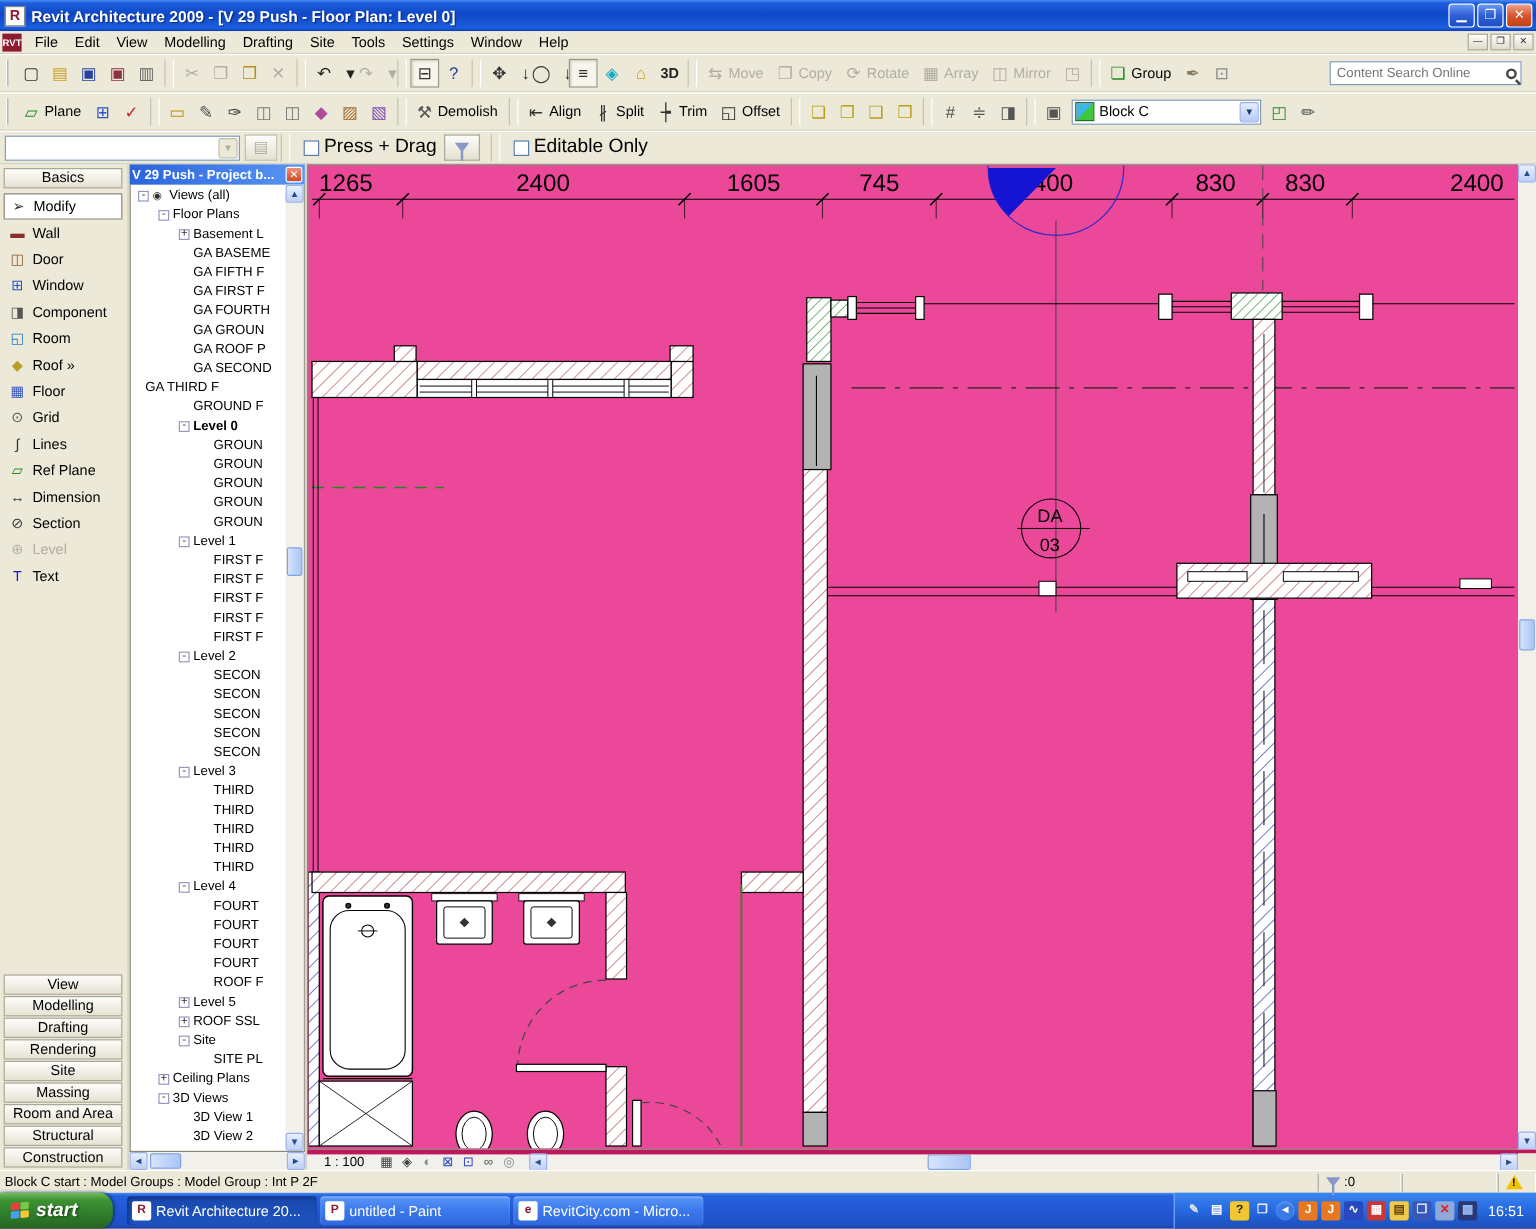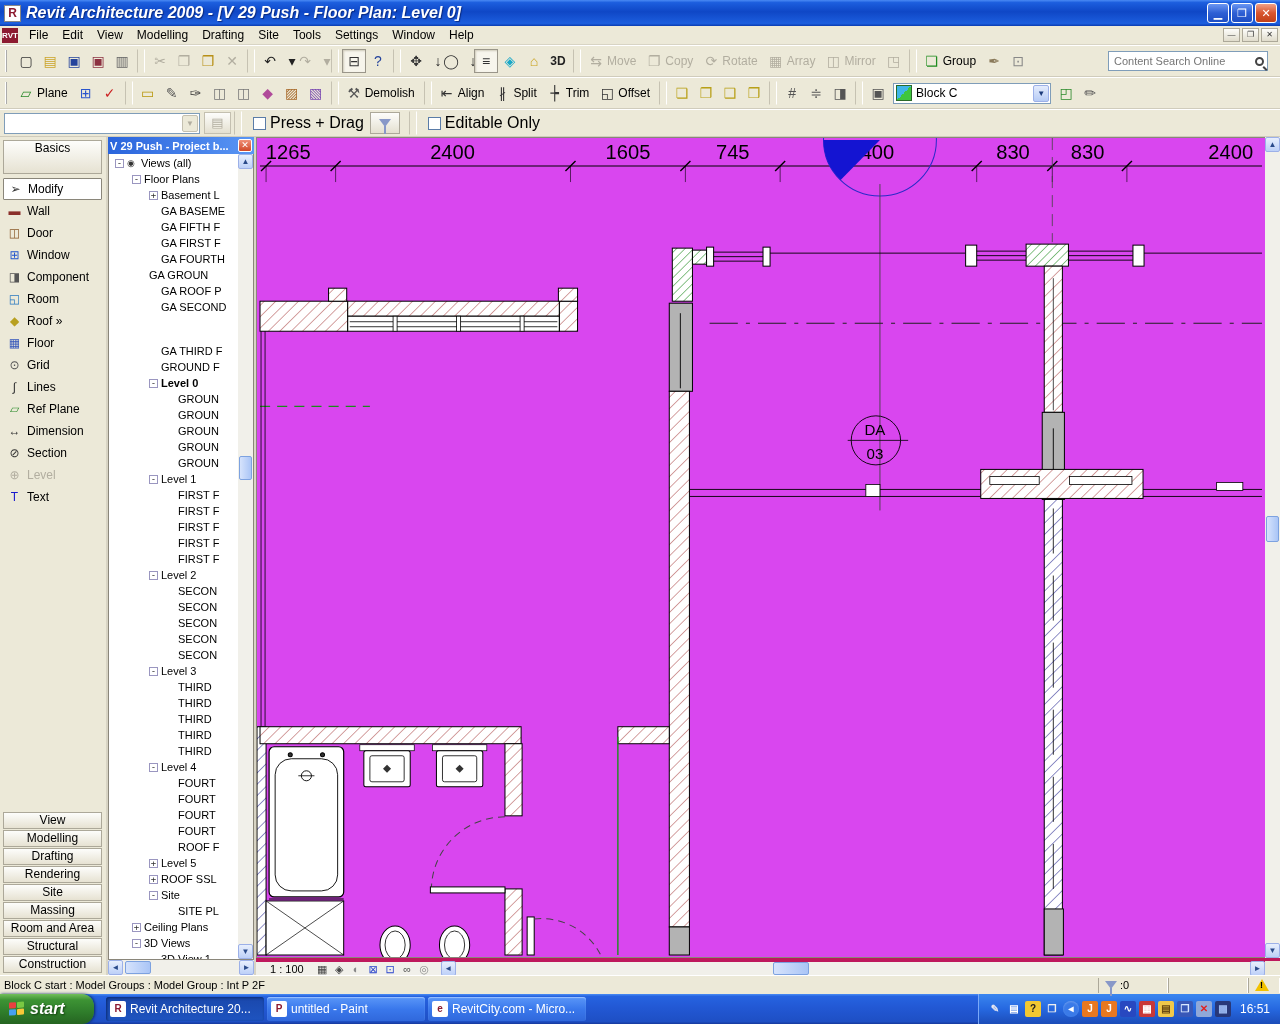--- a/index.html
+++ b/index.html
@@ -3,21 +3,21 @@
 <meta charset="utf-8">
 <style>
   * { margin:0; padding:0; box-sizing:border-box; }
   html,body { width:1280px; height:1024px; overflow:hidden; font-family:"Liberation Sans",sans-serif; background:#ece9d8; }
   body { display:flex; flex-direction:column; }
 
   
   .titlebar { height:26px; flex:none; display:flex; align-items:center; padding:0 3px 0 4px;
     background:linear-gradient(180deg,#4a8af4 0%,#1c5ede 10%,#0f47c6 45%,#1c5ede 90%,#0a3bb0 100%); }
   .app-icon { width:17px; height:17px; background:#fff; border:1px solid #888; color:#8c1a30; font-weight:bold; font-size:12px; text-align:center; line-height:15px; margin-right:5px; flex:none; }
-  .title-text { color:#fff; font-weight:bold; font-size:16px; text-shadow:1px 1px 1px #0a2a80; white-space:nowrap; flex:1;font-style:italic; }
+  .title-text { color:#fff; font-weight:bold; font-size:13px; text-shadow:1px 1px 1px #0a2a80; white-space:nowrap; flex:1; }
   .winbtn { width:22px; height:20px; margin-left:2px; border:1px solid #fff; border-radius:3px; color:#fff; font-size:11px; line-height:18px; text-align:center; flex:none;
     background:linear-gradient(180deg,#6a96f2,#2e5fd4 50%,#1e4ec4); }
   .winbtn.close { background:linear-gradient(180deg,#f0a088,#d8552e 50%,#c24018); }
 
   
   .menubar { height:19px; flex:none; display:flex; align-items:center; background:#ece9d8; border-bottom:1px solid #d8d4c4; padding-left:2px; }
   .child-icon { width:16px; height:15px; background:#8c1a30; color:#fff; font-size:8px; font-weight:bold; text-align:center; line-height:15px; margin-right:4px; flex:none; }
   .mi { font-size:12px; padding:2px 7px; color:#000; }
   .menu-spacer { flex:1; }
   .childbtn { width:17px; height:14px; border:1px solid #aca899; background:linear-gradient(180deg,#fdfdfb,#e0dccc); font-size:8px; line-height:12px; text-align:center; color:#333; margin-right:2px; }
@@ -51,21 +51,21 @@
   .optlabel { font-size:16px; }
   .filterbtn { width:30px; height:22px; margin:0 6px; border:1px solid #aca899; background:linear-gradient(180deg,#fdfdfb,#e4e0d0); display:flex; align-items:center; justify-content:center; }
   .funnel { width:0; height:0; border-left:6px solid transparent; border-right:6px solid transparent; border-top:8px solid #8898c8; position:relative; }
   .funnel::after { content:""; position:absolute; left:-1px; top:-1px; width:2px; height:8px; background:#8898c8; }
 
   
   .main { flex:1; display:flex; min-height:0; }
 
   
   .designbar { width:108px; flex:none; background:#ece9d8; border-right:2px solid #d8d4c4; display:flex; flex-direction:column; padding:3px 4px 2px 3px; }
-  .dbheader { height:34px; border:1px solid #aca899; background:linear-gradient(180deg,#fdfdfb,#e6e2d2); font-size:12px; text-align:center; line-height:15px; margin-bottom:4px; flex:none; }
+  .dbheader { height:17px; border:1px solid #aca899; background:linear-gradient(180deg,#fdfdfb,#e6e2d2); font-size:12px; text-align:center; line-height:15px; margin-bottom:4px; flex:none; }
   .dbi { display:flex; align-items:center; height:22px; padding-left:3px; flex:none; }
   .dbi.selected { background:#fff; border:1px solid #8a867a; border-radius:1px; }
   .dbg { width:17px; text-align:center; font-size:12px; flex:none; }
   .dbl { font-size:12px; padding-left:4px; white-space:nowrap; }
   .dbi.disabled .dbg, .dbi.disabled .dbl { color:#b2aea0 !important; }
   .dbspacer { flex:1; }
   .dbtab { height:17px; border:1px solid #aca899; background:linear-gradient(180deg,#fdfdfb,#e6e2d2); font-size:12px; text-align:center; line-height:15px; margin-top:1px; flex:none; white-space:nowrap; overflow:hidden; }
 
   
   .browser { width:148px; flex:none; display:flex; flex-direction:column; border-right:2px solid #d8d4c4; background:#ece9d8; }
@@ -88,21 +88,21 @@
   .hscroll { height:15px; flex:none; background:#f1f0ea; display:flex; }
   .sbtn { width:15px; height:15px; flex:none; background:linear-gradient(180deg,#e8effd,#bdd0f8); border:1px solid #9cb0e8; border-radius:2px; color:#2a4a8a; font-size:8px; text-align:center; line-height:13px; }
   .strack { flex:1; position:relative; }
   .sthumb { position:absolute; background:linear-gradient(90deg,#d6e3fc,#aac5f6); border:1px solid #7da2e0; border-radius:2px; }
   .vscroll .sthumb { left:1px; right:1px; }
   .hscroll .sthumb { top:1px; bottom:1px; }
 
   
   .drawwrap { flex:1; display:flex; flex-direction:column; min-width:0; background:#ece9d8; }
   .drawrow { flex:1; display:flex; min-height:0; }
-  .canvas { flex:1; position:relative; background:#d946ef; border:1px solid #8a867a; border-right:none; overflow:hidden;text-align:right; }
+  .canvas { flex:1; position:relative; background:#ec4899; border:1px solid #8a867a; border-right:none; overflow:hidden;text-align:right; }
   .canvas svg { position:absolute; inset:0; width:100%; height:100%; }
   .viewbar { height:17px; flex:none; display:flex; align-items:center; background:#f1f0ea; border-top:4px solid #be185d; }
   .scale-label { font-size:11px; padding:0 10px 0 14px; white-space:nowrap; }
   .vcbi { width:17px; text-align:center; font-size:11px; line-height:16px; flex:none; }
   .corner { width:15px; height:15px; background:#ece9d8; flex:none; }
 
   
   .statusbar { height:19px; flex:none; display:flex; align-items:center; background:#ece9d8; border-top:1px solid #fff; font-size:11px; }
   .status-text { flex:1; padding-left:4px; white-space:nowrap; overflow:hidden; }
   .status-seg { border-left:1px solid #aca899; border-right:1px solid #fff; height:15px; display:flex; align-items:center; padding:0 6px; }
@@ -602,36 +602,36 @@
           <div class="trow" style="padding-left: 40px;">
             <span class="texp"></span>
 
             <span class="tlbl">GA FIRST F</span>
           </div>
           <div class="trow" style="padding-left: 40px;">
             <span class="texp"></span>
 
             <span class="tlbl">GA FOURTH</span>
           </div>
-          <div class="trow" style="padding-left: 28px;">
+          <div class="trow" style="padding-left: 40px;">
             <span class="texp"></span>
 
             <span class="tlbl">GA GROUN</span>
           </div>
           <div class="trow" style="padding-left: 40px;">
             <span class="texp"></span>
 
             <span class="tlbl">GA ROOF P</span>
           </div>
           <div class="trow" style="padding-left: 40px;">
             <span class="texp"></span>
 
             <span class="tlbl">GA SECOND</span>
           </div>
-          <div class="trow" style="padding-left: 40px; margin-top: 28px;">
+          <div class="trow" style="">
             <span class="texp"></span>
 
             <span class="tlbl">GA THIRD F</span>
           </div>
           <div class="trow" style="padding-left: 40px;">
             <span class="texp"></span>
 
             <span class="tlbl">GROUND F</span>
           </div>
           <div class="trow bold" style="padding-left: 40px;">

